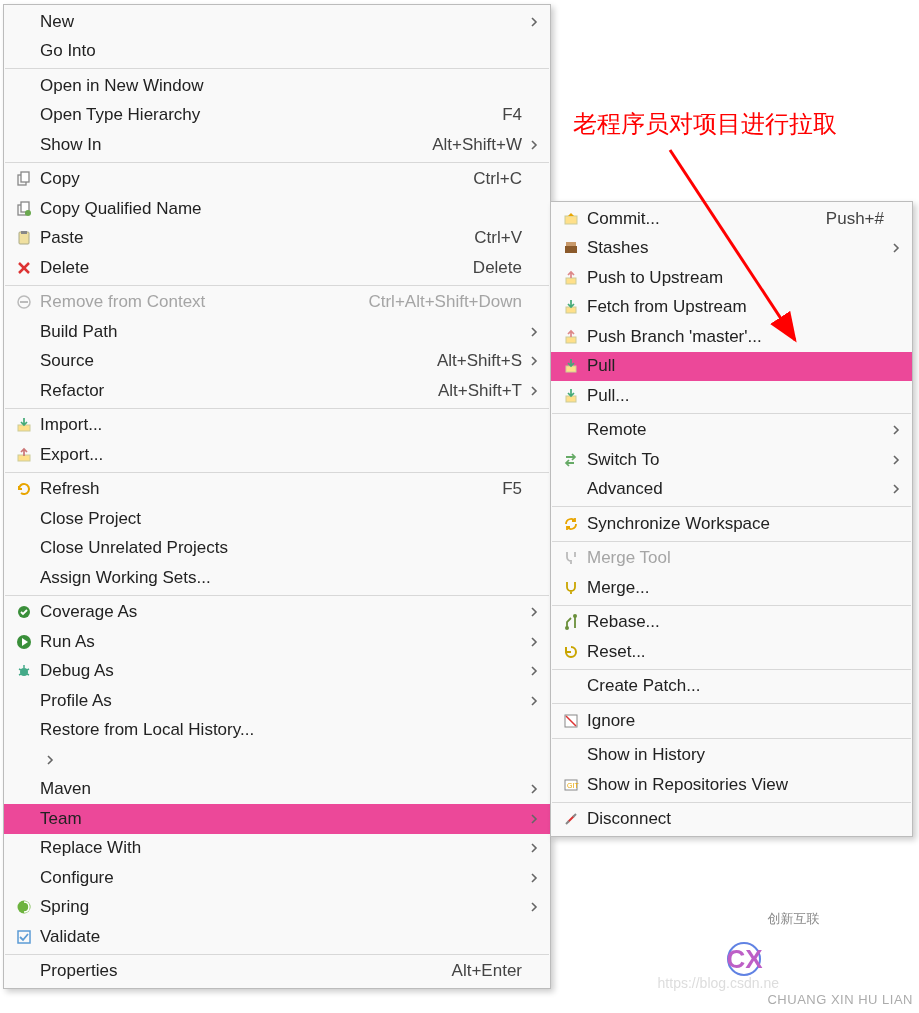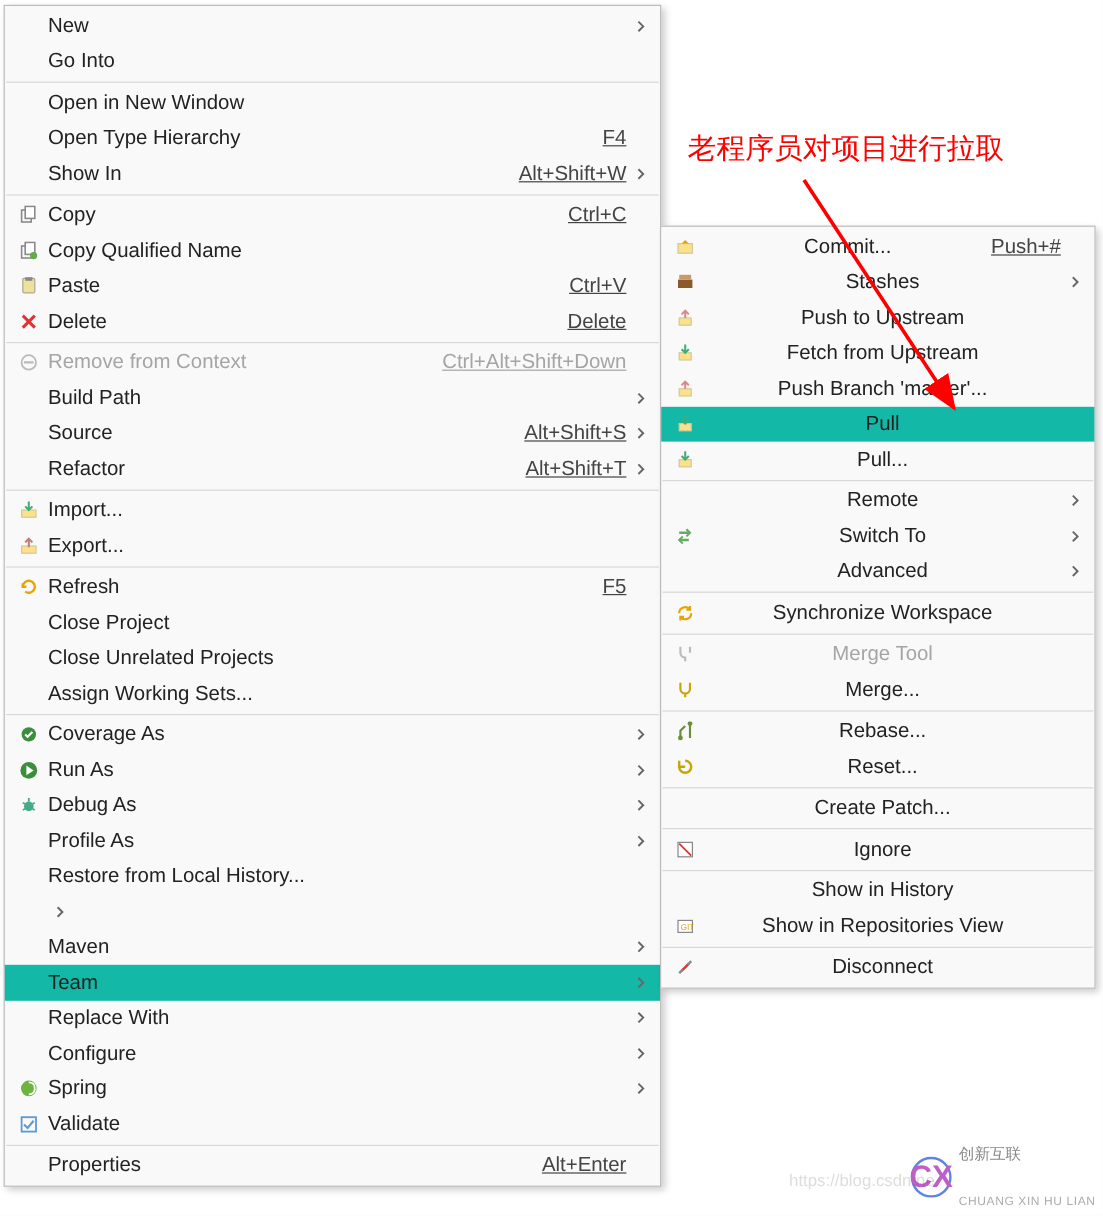--- a/index.html
+++ b/index.html
@@ -20,44 +20,43 @@
     box-shadow: 3px 3px 6px rgba(0,0,0,0.2);
     padding: 2px 0;
   }
   .main-menu {
     left: 3px;
     top: 4px;
     width: 548px;
   }
   .sub-menu {
     left: 550px;
-    top: 188px;
+    top: 201px;
     width: 363px;
-    text-align: center;
   }
   .menu-item {
     display: flex;
     align-items: center;
     height: 29.5px;
     padding: 0 8px 0 6px;
     cursor: default;
     color: #222;
   }
   .menu-item.disabled { color: #a5a5a5; }
-  .menu-item.selected { background: #14b8a6; }
+  .menu-item.selected { background: #ec4899; }
   .icon-col {
     width: 28px;
     min-width: 28px;
     display: flex;
     align-items: center;
     justify-content: center;
     font-size: 13px;
   }
   .label-col { flex: 1; padding-left: 2px; white-space: nowrap; }
-  .shortcut-col { color: #444; padding-right: 4px; white-space: nowrap; text-decoration: underline; }
+  .shortcut-col { color: #444; padding-right: 4px; white-space: nowrap; }
   .menu-item.disabled .shortcut-col { color: #a5a5a5; }
   .arrow-col {
     width: 16px;
     min-width: 16px;
     display: flex;
     align-items: center;
     justify-content: center;
     color: #666;
     font-size: 12px;
   }
@@ -99,21 +98,21 @@
     color: #a21caf;
     border: 2px solid #1d4ed8;
     width: 34px;
     height: 34px;
     display: flex;
     align-items: center;
     justify-content: center;
     border-radius: 50%;
   }
   .watermark .wm-text { display:flex; flex-direction:column; line-height:1.05;gap:28px;}
-  .watermark .wm-text .en {font-size:10px; letter-spacing:0.5px; color:#888;}
+  .watermark .wm-text .en {font-size:13px; letter-spacing:0.5px; color:#888;margin-top:40px;}
   .faint-url {
     position:absolute;
     right:140px;
     bottom:22px;
     color:#ddd;
     font-size:14px;
   }
   .icon { display:inline-block; width:16px; height:16px; }
   svg.chev { width:10px; height:10px; }
 </style>

